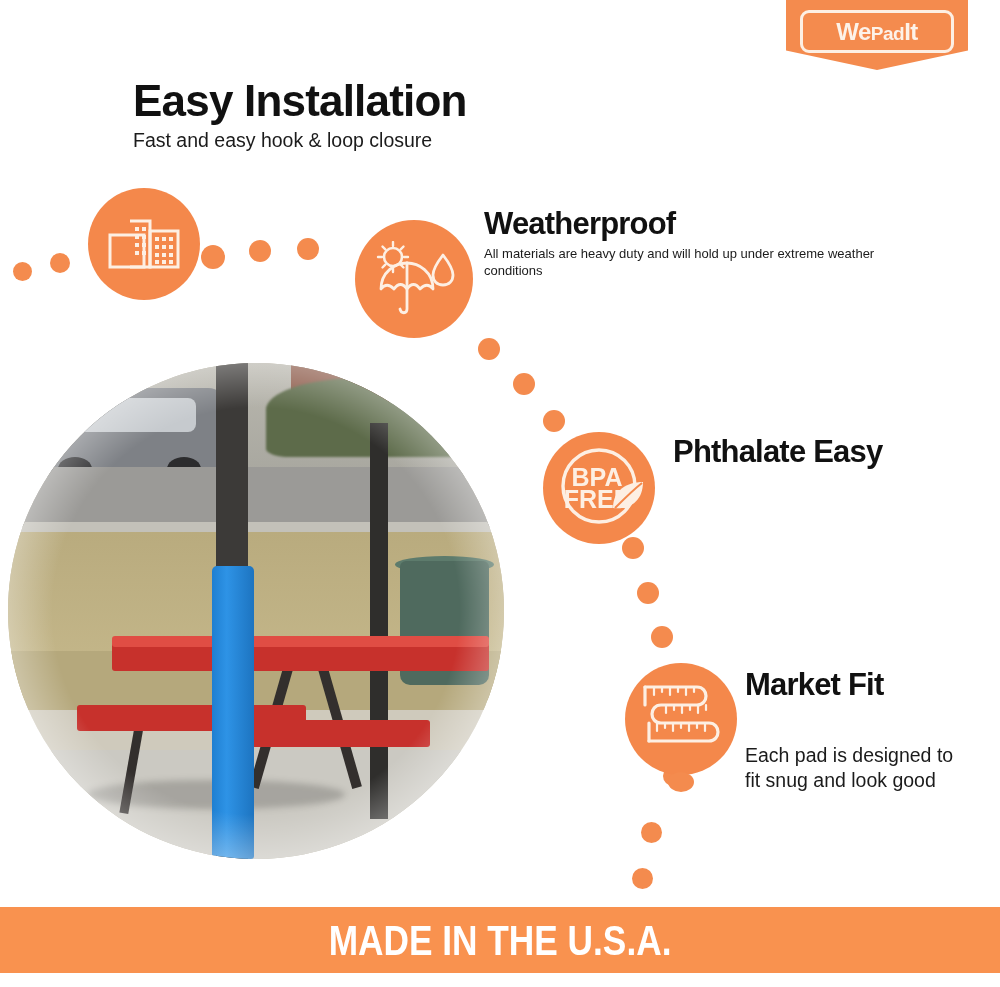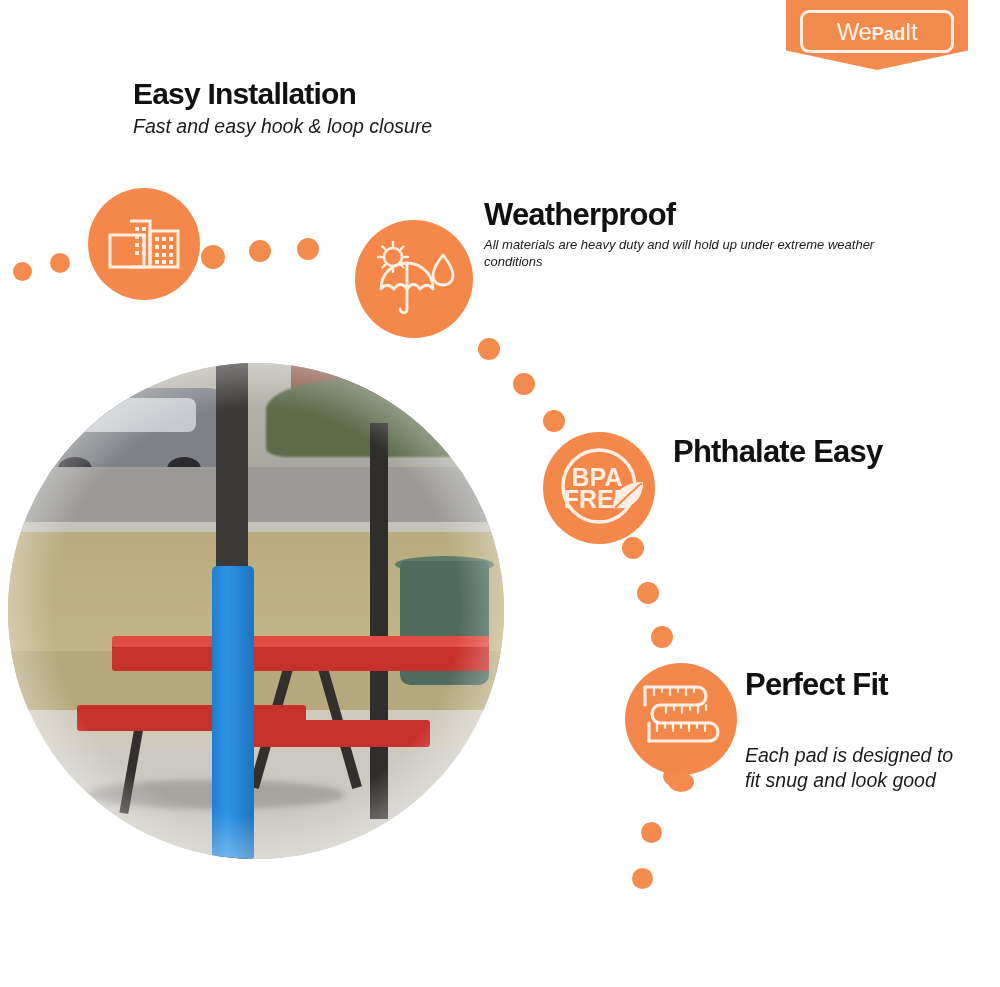--- a/index.html
+++ b/index.html
@@ -21,48 +21,48 @@
   }
   .logo-pill{
     position:absolute;left:14px;top:10px;right:14px;height:37px;
     border:3px solid #FDEFE3;border-radius:9px;
     display:flex;align-items:center;justify-content:center;
   }
   .logo-text{
     color:#FDF2E8;font-size:24px;letter-spacing:-0.5px;line-height:1;
     font-weight:700;white-space:nowrap;
   }
-  .logo-text .lt-thin{font-weight:400;}
+  .logo-text .lt-thin{font-weight:700;}
   .logo-text .lt-bold{font-weight:800;font-size:19px;}
 
   
   .dot{position:absolute;border-radius:50%;background:#F48B4E;}
 
   
   .icon-circle{
     position:absolute;border-radius:50%;background:#F4884B;
     display:flex;align-items:center;justify-content:center;
   }
   .icon-circle svg{display:block;}
 
   
   .feature{position:absolute;}
   .f-title{
     font-weight:800;color:#111111;line-height:1.05;
     letter-spacing:-0.8px;margin:0 0 4px 0;white-space:nowrap;
   }
   .f-desc{
-    color:#1b1b1b;line-height:1.32;margin:0;font-weight:400;font-style:italic;
+    color:#1b1b1b;line-height:1.32;margin:0;font-weight:400;
   }
 
   #feat-install{left:133px;top:78px;}
-  #feat-install .f-title{font-size:30px;}
+  #feat-install .f-title{font-size:44px;}
   #feat-install .f-desc{font-size:19.5px;}
 
-  #feat-weather{left:484px;top:199px;}
+  #feat-weather{left:484px;top:208px;}
   #feat-weather .f-title{font-size:31px;}
   #feat-weather .f-desc{font-size:13px;width:420px;white-space:normal;}
 
   #feat-phthalate{left:673px;top:436px;}
   #feat-phthalate .f-title{font-size:31px;}
   #feat-phthalate .f-desc{font-size:19.5px;width:265px;white-space:normal;}
 
   #feat-fit{left:745px;top:669px;}
   #feat-fit .f-title{font-size:31px;}
   #feat-fit .f-desc{font-size:19.5px;width:228px;white-space:normal;margin-top:41px;}
@@ -242,21 +242,21 @@
   <div class="feature" id="feat-weather">
     <h2 class="f-title">Weatherproof</h2>
     <p class="f-desc">All materials are heavy duty and will hold up under extreme weather conditions</p>
   </div>
 
   <div class="feature" id="feat-phthalate">
     <h2 class="f-title">Phthalate Easy</h2>
   </div>
 
   <div class="feature" id="feat-fit">
-    <h2 class="f-title">Perfect Fit</h2>
+    <h2 class="f-title">Market Fit</h2>
     <p class="f-desc">Each pad is designed to fit snug and look good</p>
   </div>
 
   <div class="photo-circle">
     <div class="ph ph-sky"></div>
     <div class="ph ph-building"></div>
     <div class="ph ph-hedge"></div>
     <div class="ph ph-suv"></div>
     <div class="ph ph-suv-win"></div>
     <div class="ph ph-suv-wheel1"></div>
@@ -275,14 +275,17 @@
     <div class="ph ph-leg3"></div>
     <div class="ph ph-table-top"></div>
     <div class="ph ph-table-top2"></div>
     <div class="ph ph-bench-l"></div>
     <div class="ph ph-bench-r"></div>
     <div class="ph ph-pole-main"></div>
     <div class="ph ph-pad"></div>
     <div class="ph-fade"></div>
   </div>
 
+  <div class="banner">
+    <span class="banner-text">MADE IN THE U.S.A.</span>
+  </div>
 
 </div>
 
 </body></html>

